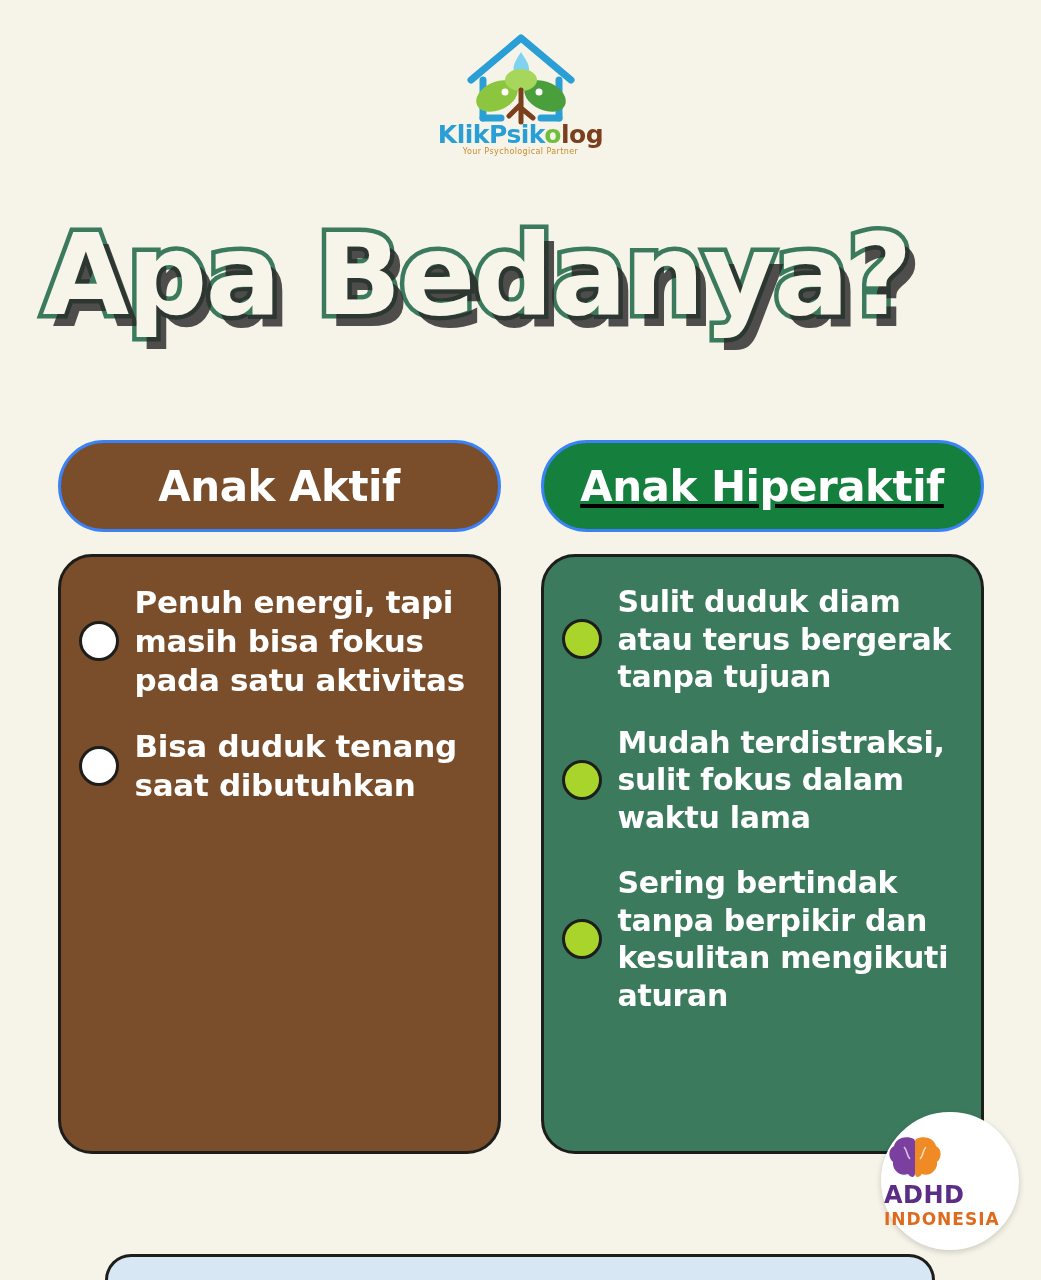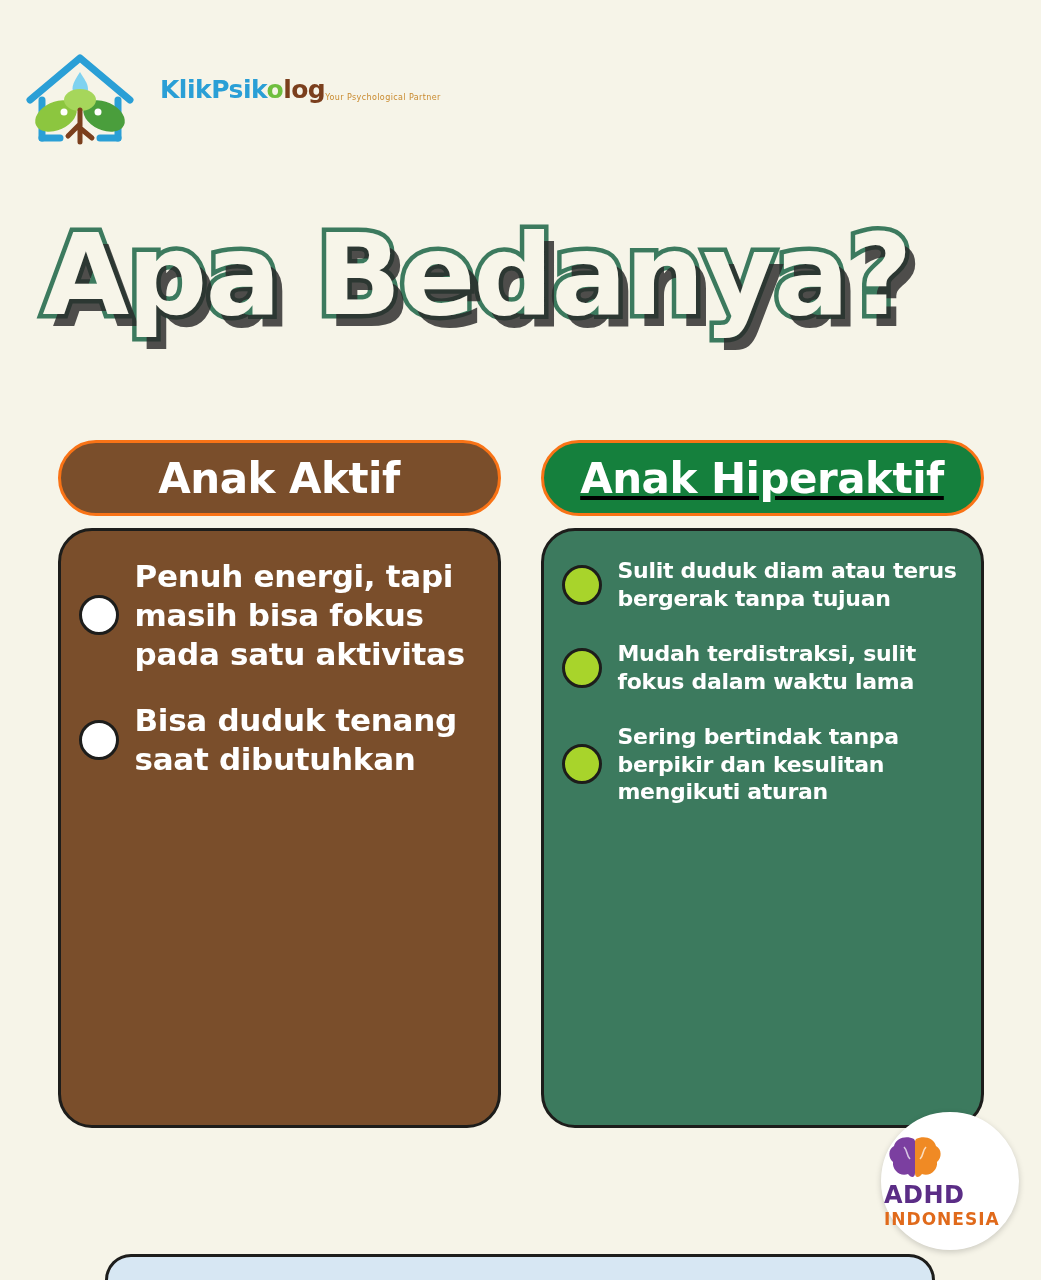--- a/index.html
+++ b/index.html
@@ -17,20 +17,21 @@
   }
 
   
   .logo-wrap {
     position: absolute;
     top: 18px;
     left: 0;
     width: 1041px;
     height: 160px;
     display: flex;
+    flex-direction: column;
     align-items: center;
     justify-content: flex-start;
   }
   .logo-mark {
     position: relative;
     width: 160px;
     height: 120px;
   }
   .logo-text {
     margin-top: -18px;
@@ -73,40 +74,40 @@
     top: 440px;
     left: 0;
     width: 1041px;
     display: flex;
     justify-content: center;
     gap: 40px;
   }
   .col { width: 443px; }
 
   .col-header {
-    height: 76px;
+    height: 92px;
     border-radius: 50px;
     display: flex;
     align-items: center;
     justify-content: center;
-    border: 3px solid #f97316;
+    border: 3px solid #3b82f6;
     box-sizing: border-box;
   }
   .col-header span {
     font-family: "DejaVu Sans", sans-serif;
     font-weight: bold;
     font-size: 42px;
     color: #ffffff;
     letter-spacing: -0.5px;
   }
   .col-header.brown { background: #7a4e2b; }
   .col-header.green { background: #15803d; text-decoration: underline; }
 
   .col-body {
-    margin-top: 12px;
+    margin-top: 22px;
     border-radius: 34px;
     border: 3px solid #1d1d1b;
     box-sizing: border-box;
     padding: 26px 22px 26px 18px;
     min-height: 600px;
   }
   .col-body.brown { background: #7a4e2b; }
   .col-body.green { background: #3c7a5e; }
 
   .item {
@@ -128,21 +129,21 @@
   .bullet.lime { background: #a8d42b; }
 
   .item-text {
     font-family: "DejaVu Sans", sans-serif;
     font-weight: bold;
     font-size: 31px;
     line-height: 1.25;
     color: #ffffff;
     letter-spacing: -0.3px;
   }
-  .col.green .item-text { font-size: 22px; }
+  .col.green .item-text { font-size: 30px; }
 
   
   .badge {
     position: absolute;
     right: 22px;
     bottom: 30px;
     width: 132px;
     height: 132px;
     border-radius: 50%;
     background: #ffffff;

